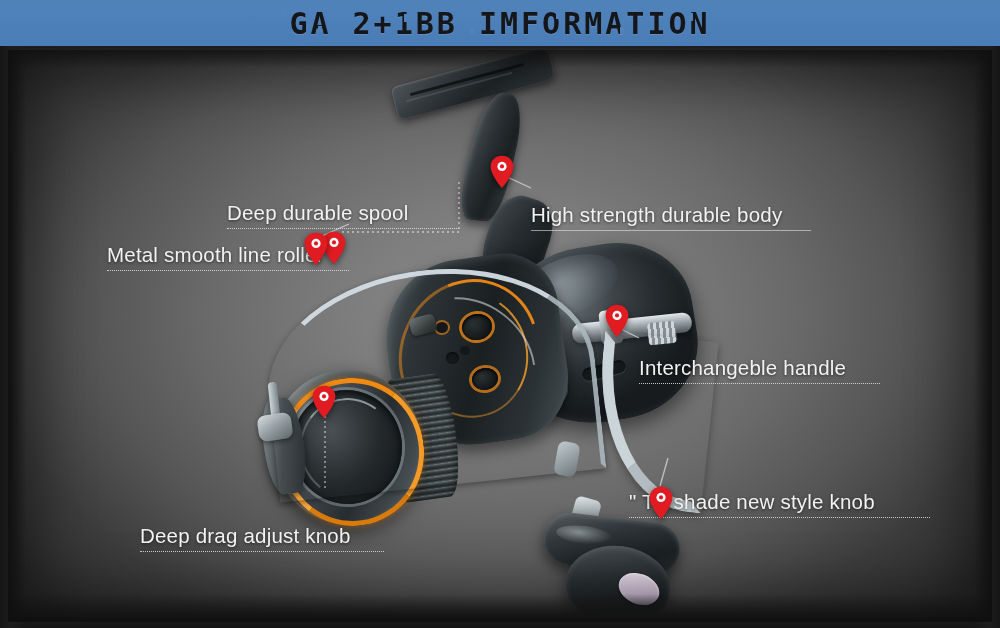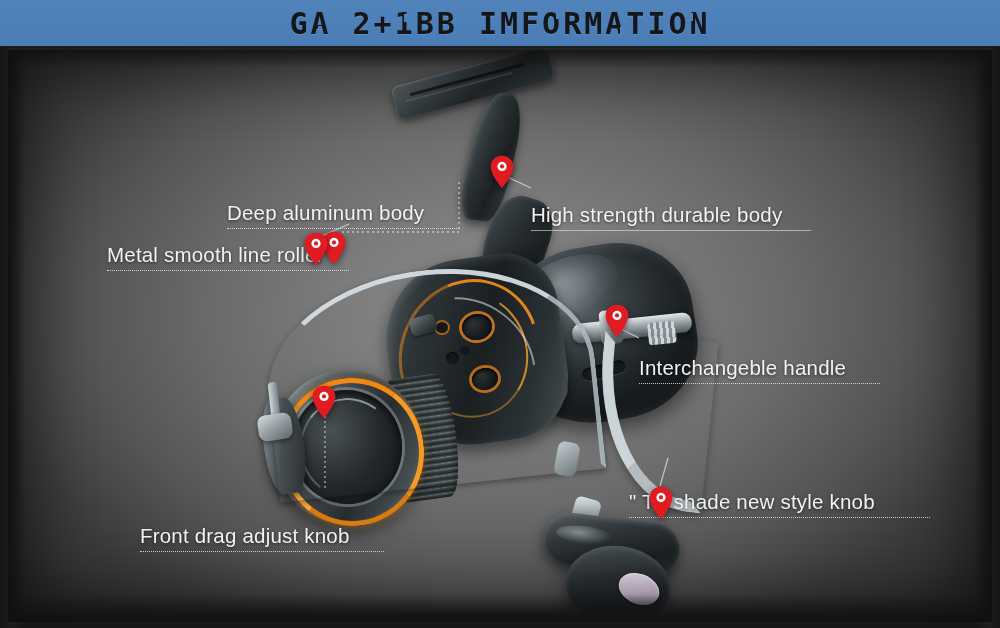--- a/index.html
+++ b/index.html
@@ -288,21 +288,21 @@
 
       <line x1="619" y1="282" x2="639" y2="292"></line>
 
       <line x1="668" y1="412" x2="660" y2="440"></line>
 
       <line class="dotted" x1="325" y1="350" x2="325" y2="440"></line>
       <line class="dotted" x1="325" y1="440" x2="325" y2="442"></line>
     </svg>
 
     <div class="callout" style="left:227px;top:155px;">
-      <span class="txt">Deep aluminum body</span>
+      <span class="txt">Deep durable spool</span>
       <span class="rule" style="width:232px;"></span>
     </div>
 
     <div class="callout" style="left:107px;top:197px;">
       <span class="txt">Metal smooth line roller</span>
       <span class="rule" style="width:242px;"></span>
     </div>
 
     <div class="callout" style="left:639px;top:310px;">
       <span class="txt">Interchangeble handle</span>
@@ -313,21 +313,21 @@
       <span class="txt">High strength durable body</span>
       <span class="rule" style="width:280px;border-top-style:solid;border-top-color:rgba(226,226,226,.6);"></span>
     </div>
 
     <div class="callout" style="left:629px;top:444px;">
       <span class="txt">" T "  shade new style knob</span>
       <span class="rule" style="width:301px;"></span>
     </div>
 
     <div class="callout" style="left:140px;top:478px;">
-      <span class="txt">Front drag adjust knob</span>
+      <span class="txt">Deep drag adjust knob</span>
       <span class="rule" style="width:244px;"></span>
     </div>
 
     <div class="pin" style="left:321px;top:185px;">
       <svg viewBox="0 0 26 34" width="26" height="34">
           <path d="M13 0.8C6.3 0.8 1.6 5.6 1.6 11.6c0 7.9 9.6 19.4 11.4 21.6 1.8-2.2 11.4-13.7 11.4-21.6C24.4 5.6 19.7 0.8 13 0.8z" fill="#e01b22"></path>
           <circle cx="13" cy="11.4" r="4.6" fill="#fff"></circle>
           <circle cx="13" cy="11.4" r="2.1" fill="#e01b22"></circle>
         </svg>
     </div>

